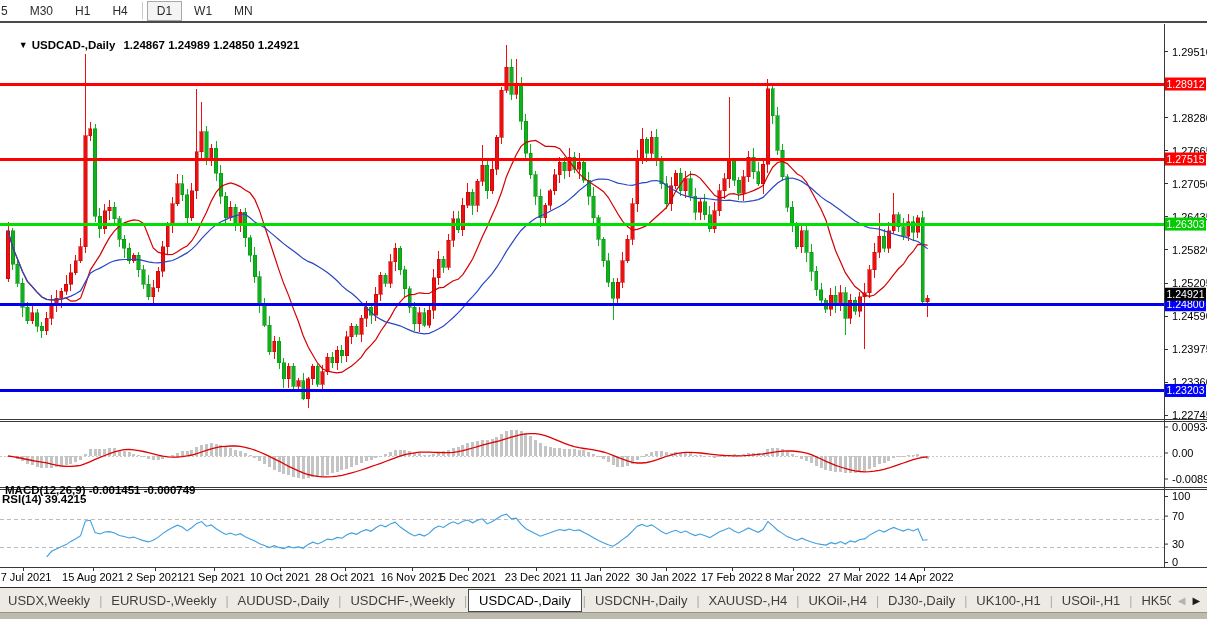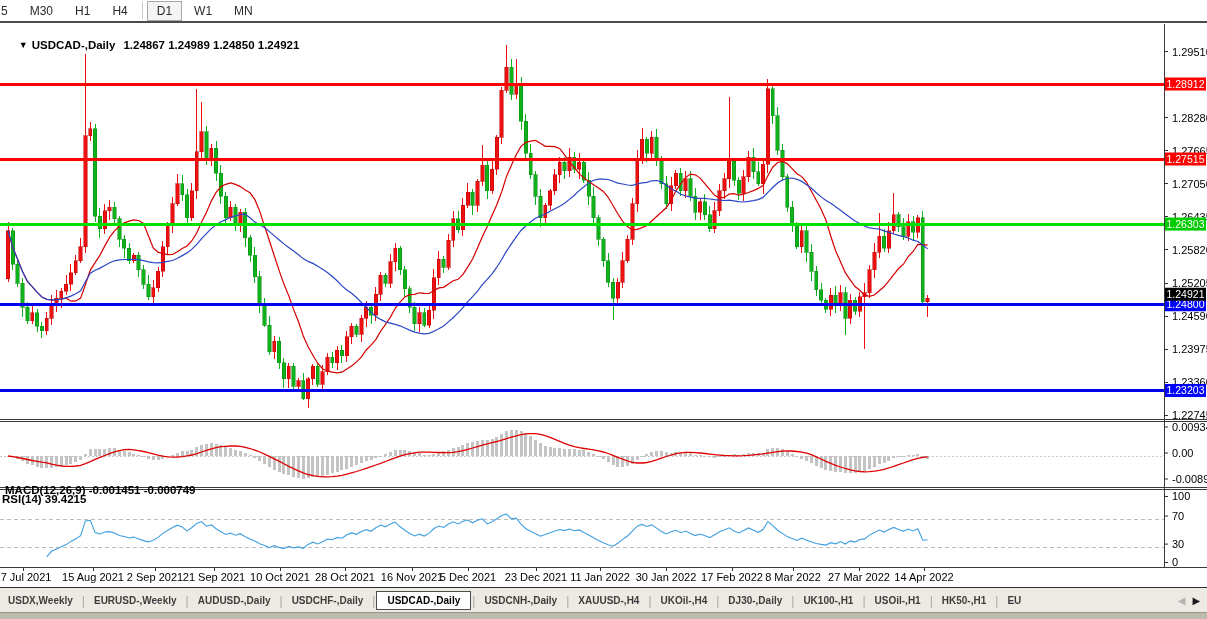--- a/index.html
+++ b/index.html
@@ -17,21 +17,21 @@
   
   .pane-label{position:absolute;font-size:11.5px;font-weight:700;color:#000;white-space:pre;}
   #title-row{left:6px;top:27px;}
   #title-row .tri{font-size:9px;position:relative;top:-1px;margin-right:4px;}
   #title-row .ohlc{font-weight:700;margin-left:8px;}
   #macd-label{left:5px;top:436px;margin-top:48px;}
   #rsi-label{left:2px;top:493px;}
   
   #tabbar{position:absolute;left:0;top:587px;width:1207px;height:25px;background:#eceae3;
           border-top:1px solid #2e2e2e;display:flex;align-items:center;overflow:hidden;}
-  .tab{font-size:10px;color:#3d3d3d;padding:3px 8px;white-space:nowrap;cursor:default;font-weight:bold;}
+  .tab{font-size:13px;color:#3d3d3d;padding:3px 8px;white-space:nowrap;cursor:default;}
   .tab.active{background:#fff;border:1px solid #4d4d4d;color:#000;padding:3px 10px;}
   .tab-sep{color:#a9a9a9;font-size:12px;padding:0 1px;}
   #tab-arrows{position:absolute;right:0;top:587px;height:25px;width:36px;background:#eceae3;
               display:flex;align-items:center;justify-content:space-evenly;border-top:1px solid #2e2e2e;}
   #arrow-left{color:#b3b3b3;font-size:10px;}
   #arrow-right{color:#1c1c1c;font-size:10px;}
   #bottom-strip{position:absolute;left:0;top:612px;width:1207px;height:7px;background:#bdbaae;border-top:1px solid #97958a;}
 </style>
 </head>
 <body>
@@ -749,21 +749,21 @@
   <div class="pane-label" id="macd-label">MACD(12,26,9) -0.001451 -0.000749</div>
   <div class="pane-label" id="rsi-label">RSI(14) 39.4215</div>
 
   <div id="tabbar">
       <span class="tab">USDX,Weekly</span>
       <span class="tab-sep">|</span>
       <span class="tab">EURUSD-,Weekly</span>
       <span class="tab-sep">|</span>
       <span class="tab">AUDUSD-,Daily</span>
       <span class="tab-sep">|</span>
-      <span class="tab">USDCHF-,Daily</span>
+      <span class="tab">USDCHF-,Weekly</span>
       <span class="tab-sep">|</span>
       <span class="tab active">USDCAD-,Daily</span>
       <span class="tab-sep">|</span>
       <span class="tab">USDCNH-,Daily</span>
       <span class="tab-sep">|</span>
       <span class="tab">XAUUSD-,H4</span>
       <span class="tab-sep">|</span>
       <span class="tab">UKOil-,H4</span>
       <span class="tab-sep">|</span>
       <span class="tab">DJ30-,Daily</span>

